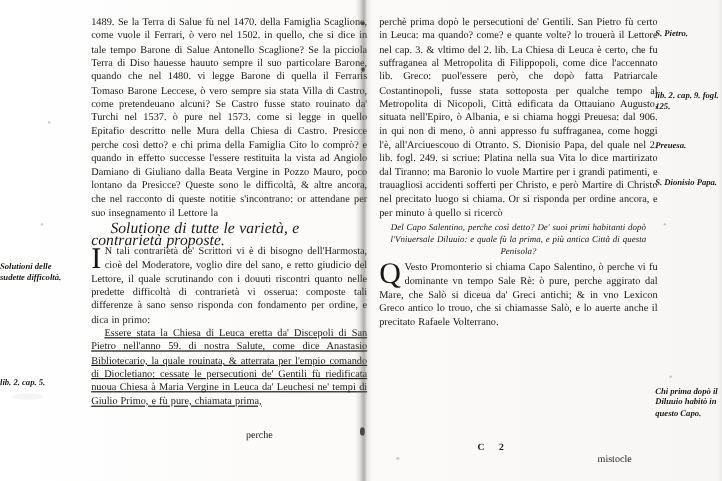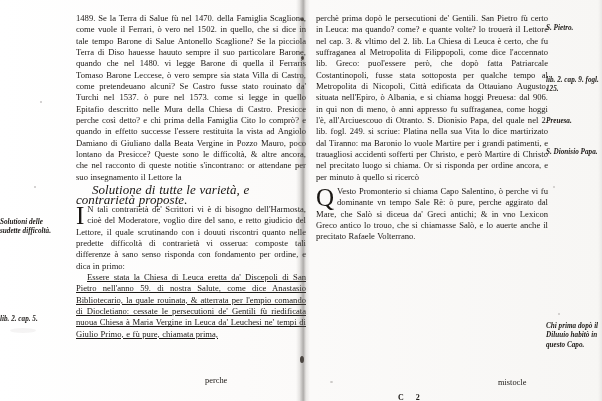--- a/index.html
+++ b/index.html
@@ -111,21 +111,21 @@
       <div class="heading heading-left">Solutione di tutte le varietà, e contrarietà proposte.</div>
 
       <div class="dropwrap">
         <span class="dropcap">I</span>
         <p class="dropbody">N tali contrarietà de' Scrittori vi è di bisogno dell'Harmosta, cioè del Moderatore, voglio dire del sano, e retto giudicio del Lettore, il quale scrutinando con i douuti riscontri quanto nelle predette difficoltà di contrarietà vi osserua: composte tali differenze à sano senso risponda con fondamento per ordine, e dica in primo:</p>
       </div>
 
       <p class="ind">Essere stata la Chiesa di Leuca eretta da' Discepoli di San Pietro nell'anno 59. di nostra Salute, come dice Anastasio Bibliotecario, la quale rouinata, &amp; atterrata per l'empio comando di Diocletiano: cessate le persecutioni de' Gentili fù riedificata nuoua Chiesa à Maria Vergine in Leuca da' Leuchesi ne' tempi di Giulio Primo, e fù pure, chiamata prima,</p>
     </div>
 
-    <div class="catchword" style="left:205px;top:376px;">perche</div>
+    <div class="catchword" style="left:205px;top:358px;">perche</div>
 
     <div class="fleck" style="left:78px;top:96px;width:2px;height:2px;"></div>
     <div class="fleck" style="left:40px;top:101px;width:1.5px;height:1.5px;"></div>
     <div class="fleck" style="left:34px;top:186px;width:1.5px;height:1.5px;"></div>
     <div class="stain" style="left:10px;top:328px;width:26px;height:5px;opacity:.45;"></div>
   </div>
 
   <div class="gutter">
     <div class="gutter-speck" style="left:5px;top:18px;width:3px;height:3px;"></div>
     <div class="gutter-speck" style="left:5px;top:56px;width:3px;height:4px;"></div>
@@ -136,29 +136,30 @@
 
     <div class="note note-right" style="left:236px;top:24px;">S. Pietro.</div>
     <div class="note note-right" style="left:236px;top:76px;">lib. 2. cap. 9. fogl. 125.</div>
     <div class="note note-right" style="left:236px;top:117px;">Preuesa.</div>
     <div class="note note-right" style="left:236px;top:148px;">S. Dionisio Papa.</div>
     <div class="note note-right" style="left:236px;top:322px;">Chi prima dopò il Diluuio habitò in questo Capo.</div>
 
     <div class="col col-right">
       <p>perchè prima dopò le persecutioni de' Gentili. San Pietro fù certo in Leuca: ma quando? come? e quante volte? lo trouerà il Lettore nel cap. 3. &amp; vltimo del 2. lib. La Chiesa di Leuca è certo, che fu suffraganea al Metropolita di Filippopoli, come dice l'accennato lib. Greco: puol'essere però, che dopò fatta Patriarcale Costantinopoli, fusse stata sottoposta per qualche tempo al Metropolita di Nicopoli, Città edificata da Ottauiano Augusto, situata nell'Epiro, ò Albania, e si chiama hoggi Preuesa: dal 906. in qui non di meno, ò anni appresso fu suffraganea, come hoggi l'è, all'Arciuescouo di Otranto. S. Dionisio Papa, del quale nel 2. lib. fogl. 249. si scriue: Platina nella sua Vita lo dice martirizato dal Tiranno: ma Baronio lo vuole Martire per i grandi patimenti, e trauagliosi accidenti sofferti per Christo, e però Martire di Christo nel precitato luogo si chiama. Or si risponda per ordine ancora, e per minuto à quello si ricercò</p>
 
+      <div class="heading">Del Capo Salentino, perche così detto? De' suoi primi habitanti dopò l'Vniuersale Diluuio: e quale fù la prima, e più antica Città di questa Penisola?</div>
 
       <div class="dropwrap" style="margin-top:3px;">
         <span class="dropcap">Q</span>
         <p class="dropbody">Vesto Promonterio si chiama Capo Salentino, ò perche vi fu dominante vn tempo Sale Rè: ò pure, perche aggirato dal Mare, che Salò si diceua da' Greci antichi; &amp; in vno Lexicon Greco antico lo trouo, che si chiamasse Salò, e lo auerte anche il precitato Rafaele Volterrano.</p>
       </div>
 
     </div>
 
-    <div class="signature" style="left:88px;top:393px;font-weight:bold;">C 2</div>
+    <div class="signature" style="left:88px;top:368px;font-weight:bold;">C 2</div>
     <div class="catchword" style="left:188px;top:378px;text-align:right;">mistocle</div>
 
     <div class="fleck" style="left:243px;top:186px;width:2px;height:2px;"></div>
     <div class="fleck" style="left:248px;top:313px;width:2px;height:2px;"></div>
     <div class="fleck" style="left:20px;top:381px;width:3px;height:2px;"></div>
   </div>
 
   <div class="edge-right"></div>
 </div>
 

